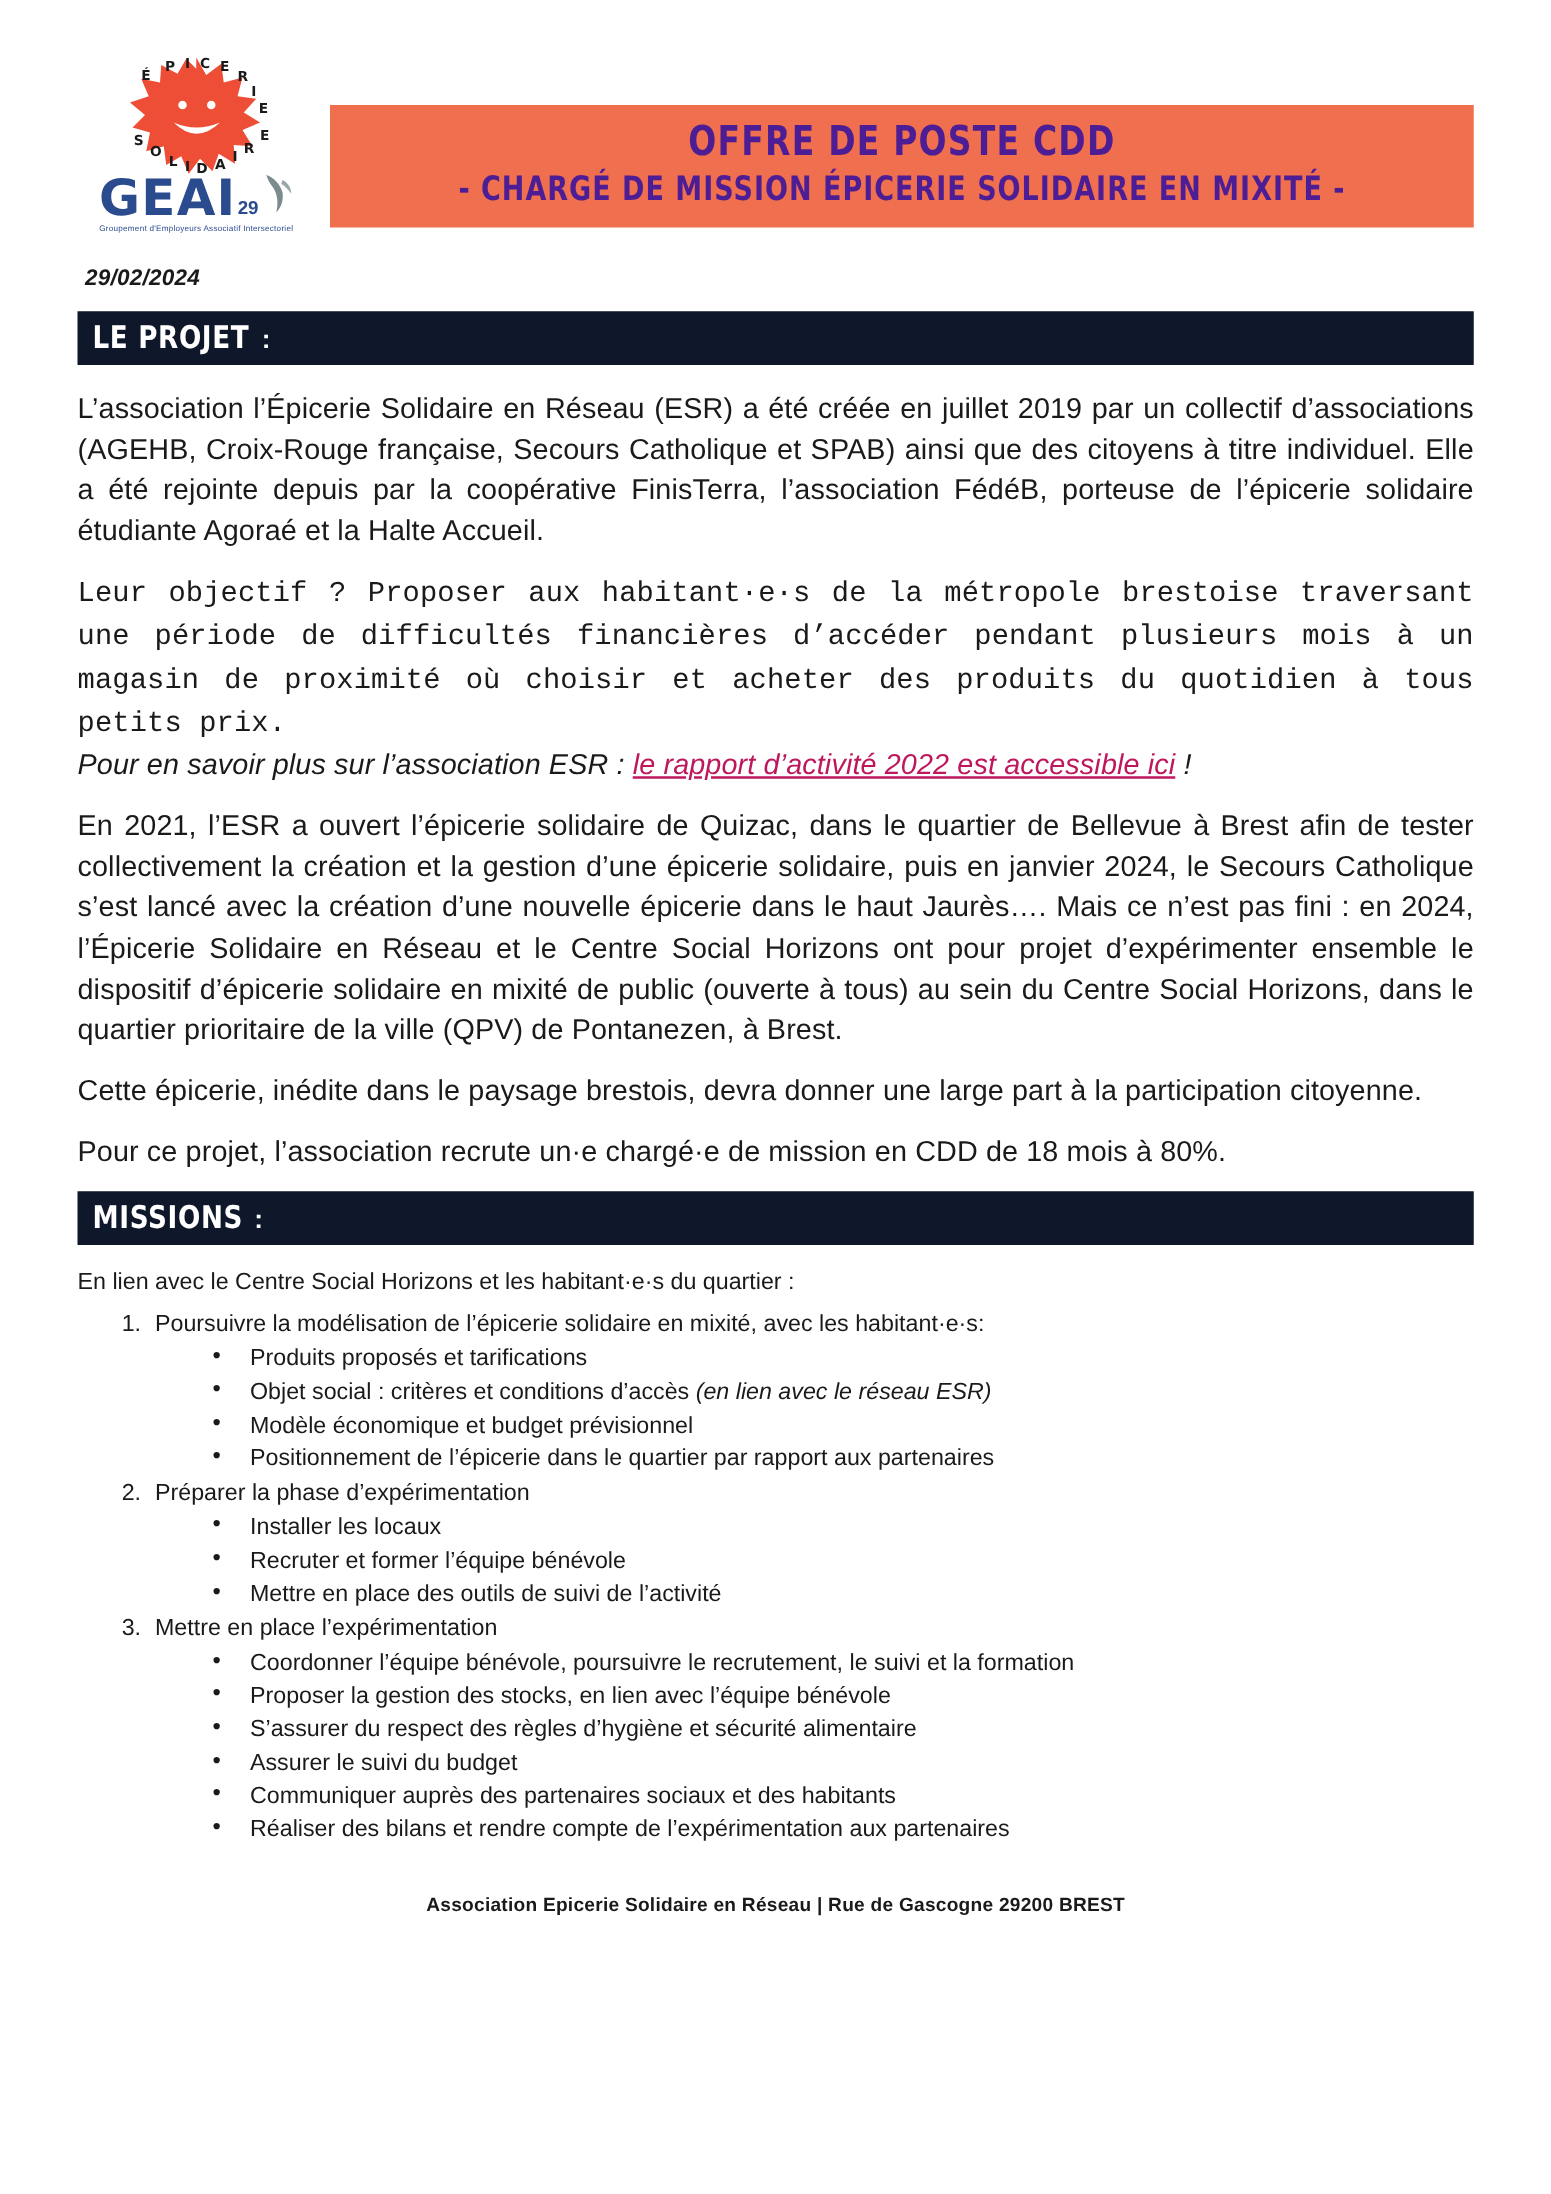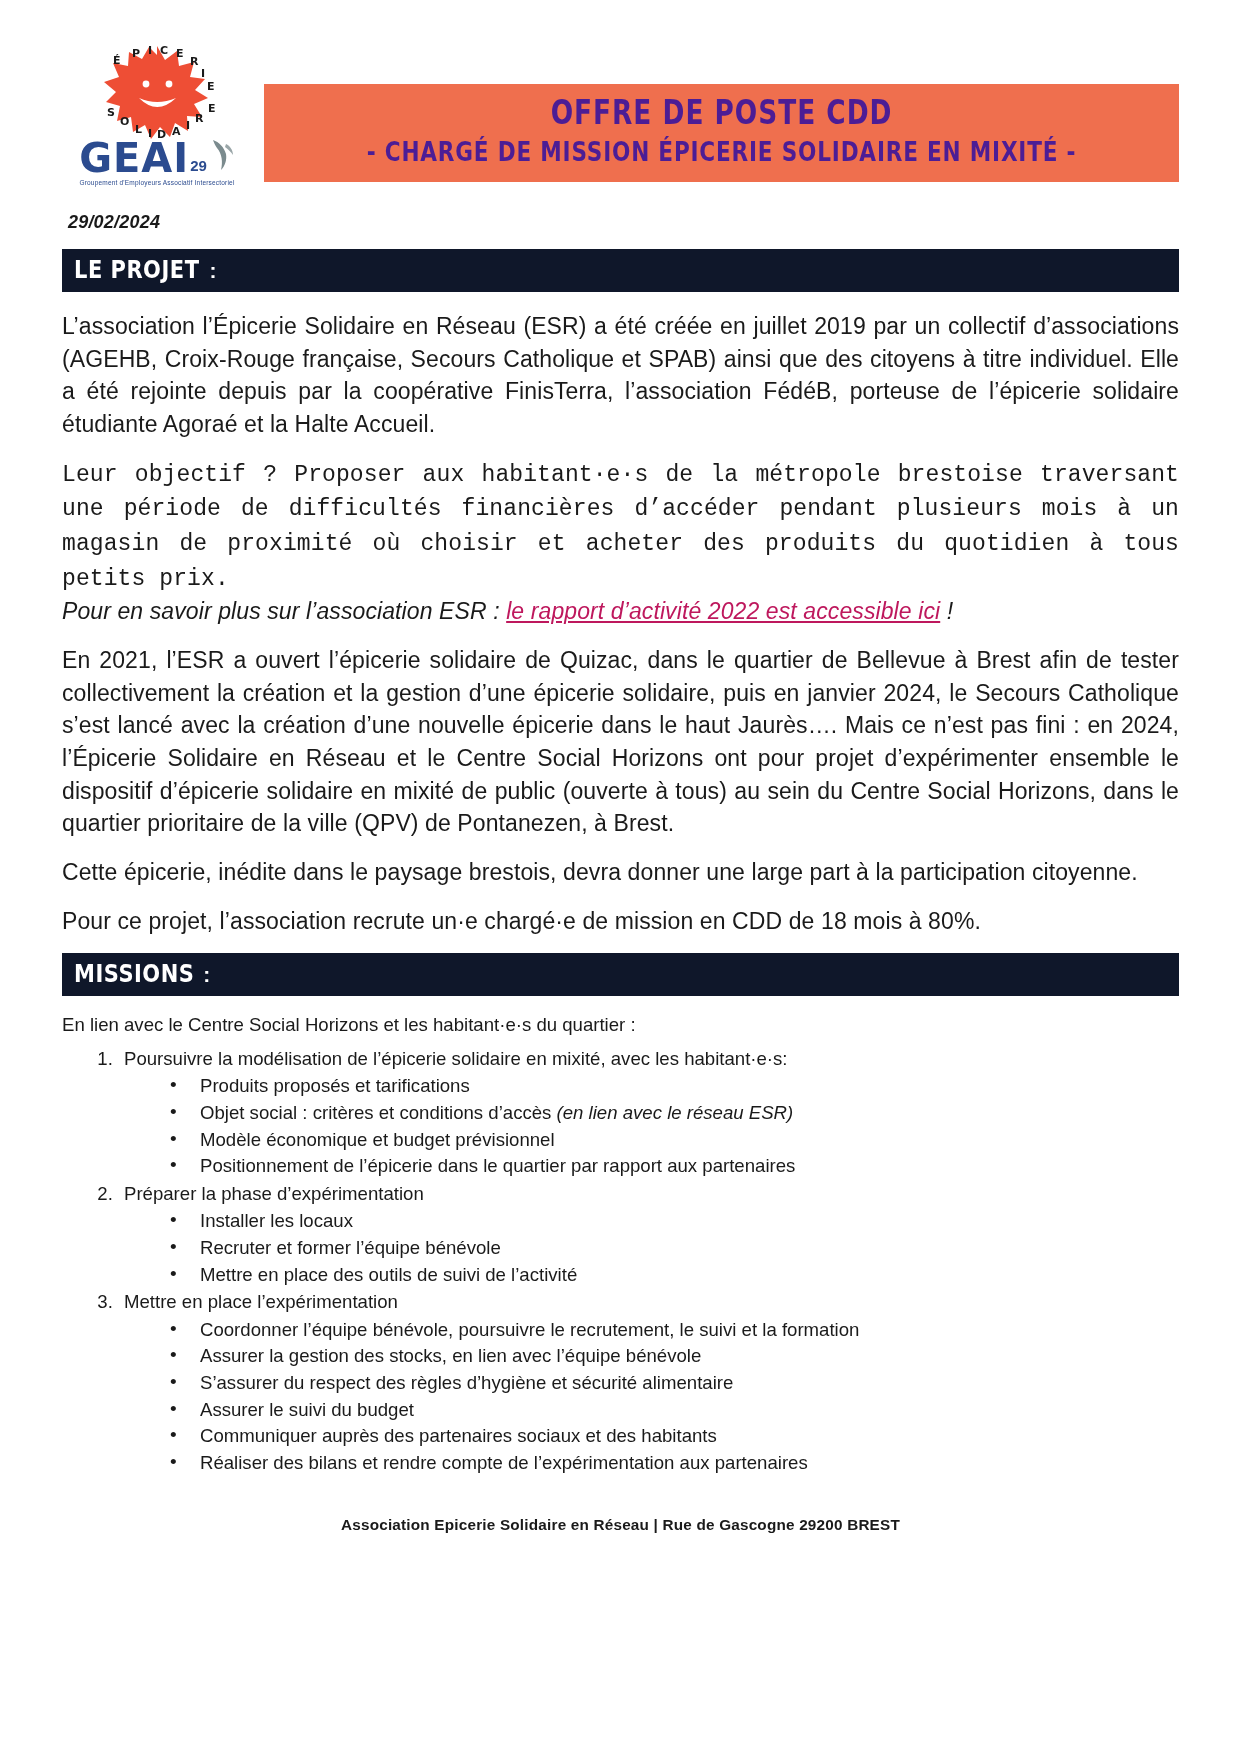--- a/index.html
+++ b/index.html
@@ -289,21 +289,21 @@
       <ul class="sub">
         <li><span>Installer les locaux</span></li>
         <li><span>Recruter et former l’équipe bénévole</span></li>
         <li><span>Mettre en place des outils de suivi de l’activité</span></li>
       </ul>
     </li>
     <li>
       <span>Mettre en place l’expérimentation</span>
       <ul class="sub">
         <li><span>Coordonner l’équipe bénévole, poursuivre le recrutement, le suivi et la formation</span></li>
-        <li><span>Assurer la gestion des stocks, en lien avec l’équipe bénévole</span></li>
+        <li><span>Proposer la gestion des stocks, en lien avec l’équipe bénévole</span></li>
         <li><span>S’assurer du respect des règles d’hygiène et sécurité alimentaire</span></li>
         <li><span>Assurer le suivi du budget</span></li>
         <li><span>Communiquer auprès des partenaires sociaux et des habitants</span></li>
         <li><span>Réaliser des bilans et rendre compte de l’expérimentation aux partenaires</span></li>
       </ul>
     </li>
   </ol>
 
   <div class="footer">Association Epicerie Solidaire en Réseau | Rue de Gascogne 29200 BREST</div>
 

